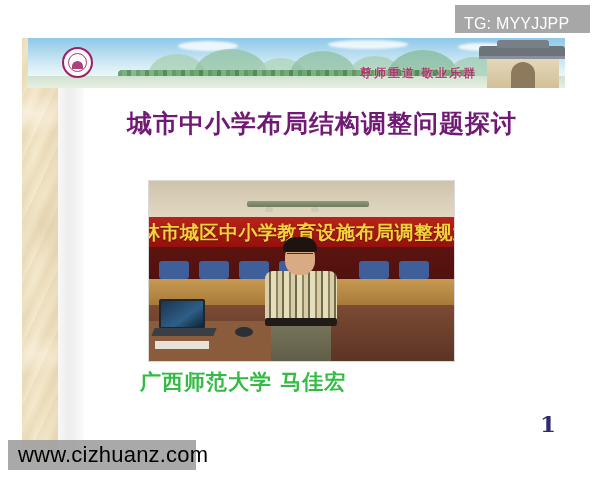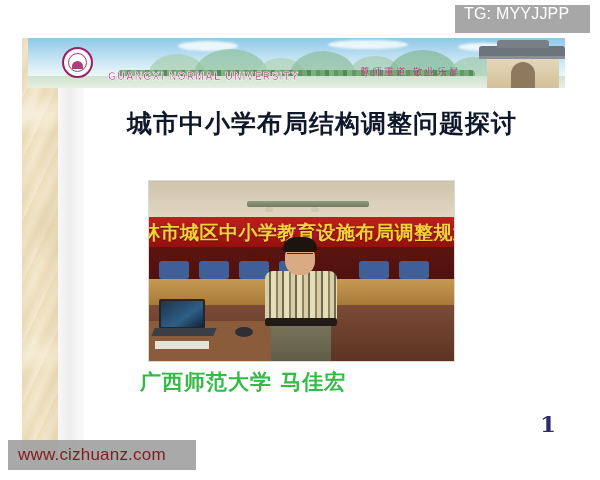--- a/index.html
+++ b/index.html
@@ -155,22 +155,22 @@
     font-size: 10.5px;
     font-weight: bold;
     letter-spacing: 1.1px;
     color: #b33c7c;
     -webkit-text-stroke: 0.6px #ffffff;
     white-space: nowrap;
   }
   .motto {
     position: absolute;
     left: 332px; top: 27px;
-    font-size: 10px;
-    font-weight: normal;
+    font-size: 12px;
+    font-weight: bold;
     letter-spacing: 2px;
     color: #b4276a;
     opacity: .85;
     white-space: nowrap;
     text-shadow: 0 0 2px rgba(255,255,255,.7);
   }
 
   
   .gate {
     position: absolute;
@@ -209,21 +209,21 @@
 
   
   .title-main {
     position: absolute;
     left: 84px; top: 107px;
     width: 476px;
     text-align: center;
     font-family: "DejaVu Serif", "Liberation Serif", serif;
     font-size: 25px;
     font-weight: bold;
-    color: #0f172a;
+    color: #701a75;
     letter-spacing: 1px;
     white-space: nowrap;
   }
   .title-sub {
     position: absolute;
     left: 84px; top: 143px;
     width: 476px;
     text-align: center;
     font-family: "DejaVu Serif", "Liberation Serif", serif;
     font-size: 19px;
@@ -420,43 +420,43 @@
     color: #2b2b6e;
   }
 
   
   .wm-top {
     position: absolute;
     left: 455px; top: 5px;
     width: 135px; height: 28px;
     background: rgba(160,160,160,0.92);
     display: flex;
-    align-items: flex-start;
+    align-items: flex-end;
     padding-left: 9px;
     box-sizing: border-box;
   }
   .wm-top span {
     color: #ffffff;
     font-size: 16px;
     letter-spacing: 0.2px;
     white-space: nowrap;
   }
   .wm-bottom {
     position: absolute;
     left: 8px; top: 440px;
     width: 188px; height: 30px;
     background: rgba(162,162,162,0.92);
     display: flex;
     align-items: center;
     padding-left: 10px;
     box-sizing: border-box;
   }
   .wm-bottom span {
-    color: #7f1d1d;
-    font-size: 17px;
+    color: #000000;
+    font-size: 22px;
     letter-spacing: 0.2px;
     white-space: nowrap;
   }
 </style>
 </head>
 <body>
 
 <div id="slide">
 
   <div class="left-marble"></div>
@@ -473,21 +473,20 @@
     <div class="hill h3"></div>
     <div class="hill h4"></div>
     <div class="hill h5"></div>
     <div class="hill h6"></div>
     <div class="hill h7"></div>
     <div class="trees"></div>
     <div class="water"></div>
 
     <div class="seal"></div>
 
-    <div class="en-name">GUANGXI NORMAL UNIVERSITY</div>
     <div class="motto">尊师重道 敬业乐群</div>
 
     <div class="gate">
       <div class="body"></div>
       <div class="arch"></div>
       <div class="roof"></div>
       <div class="roof2"></div>
     </div>
   </div>
 

